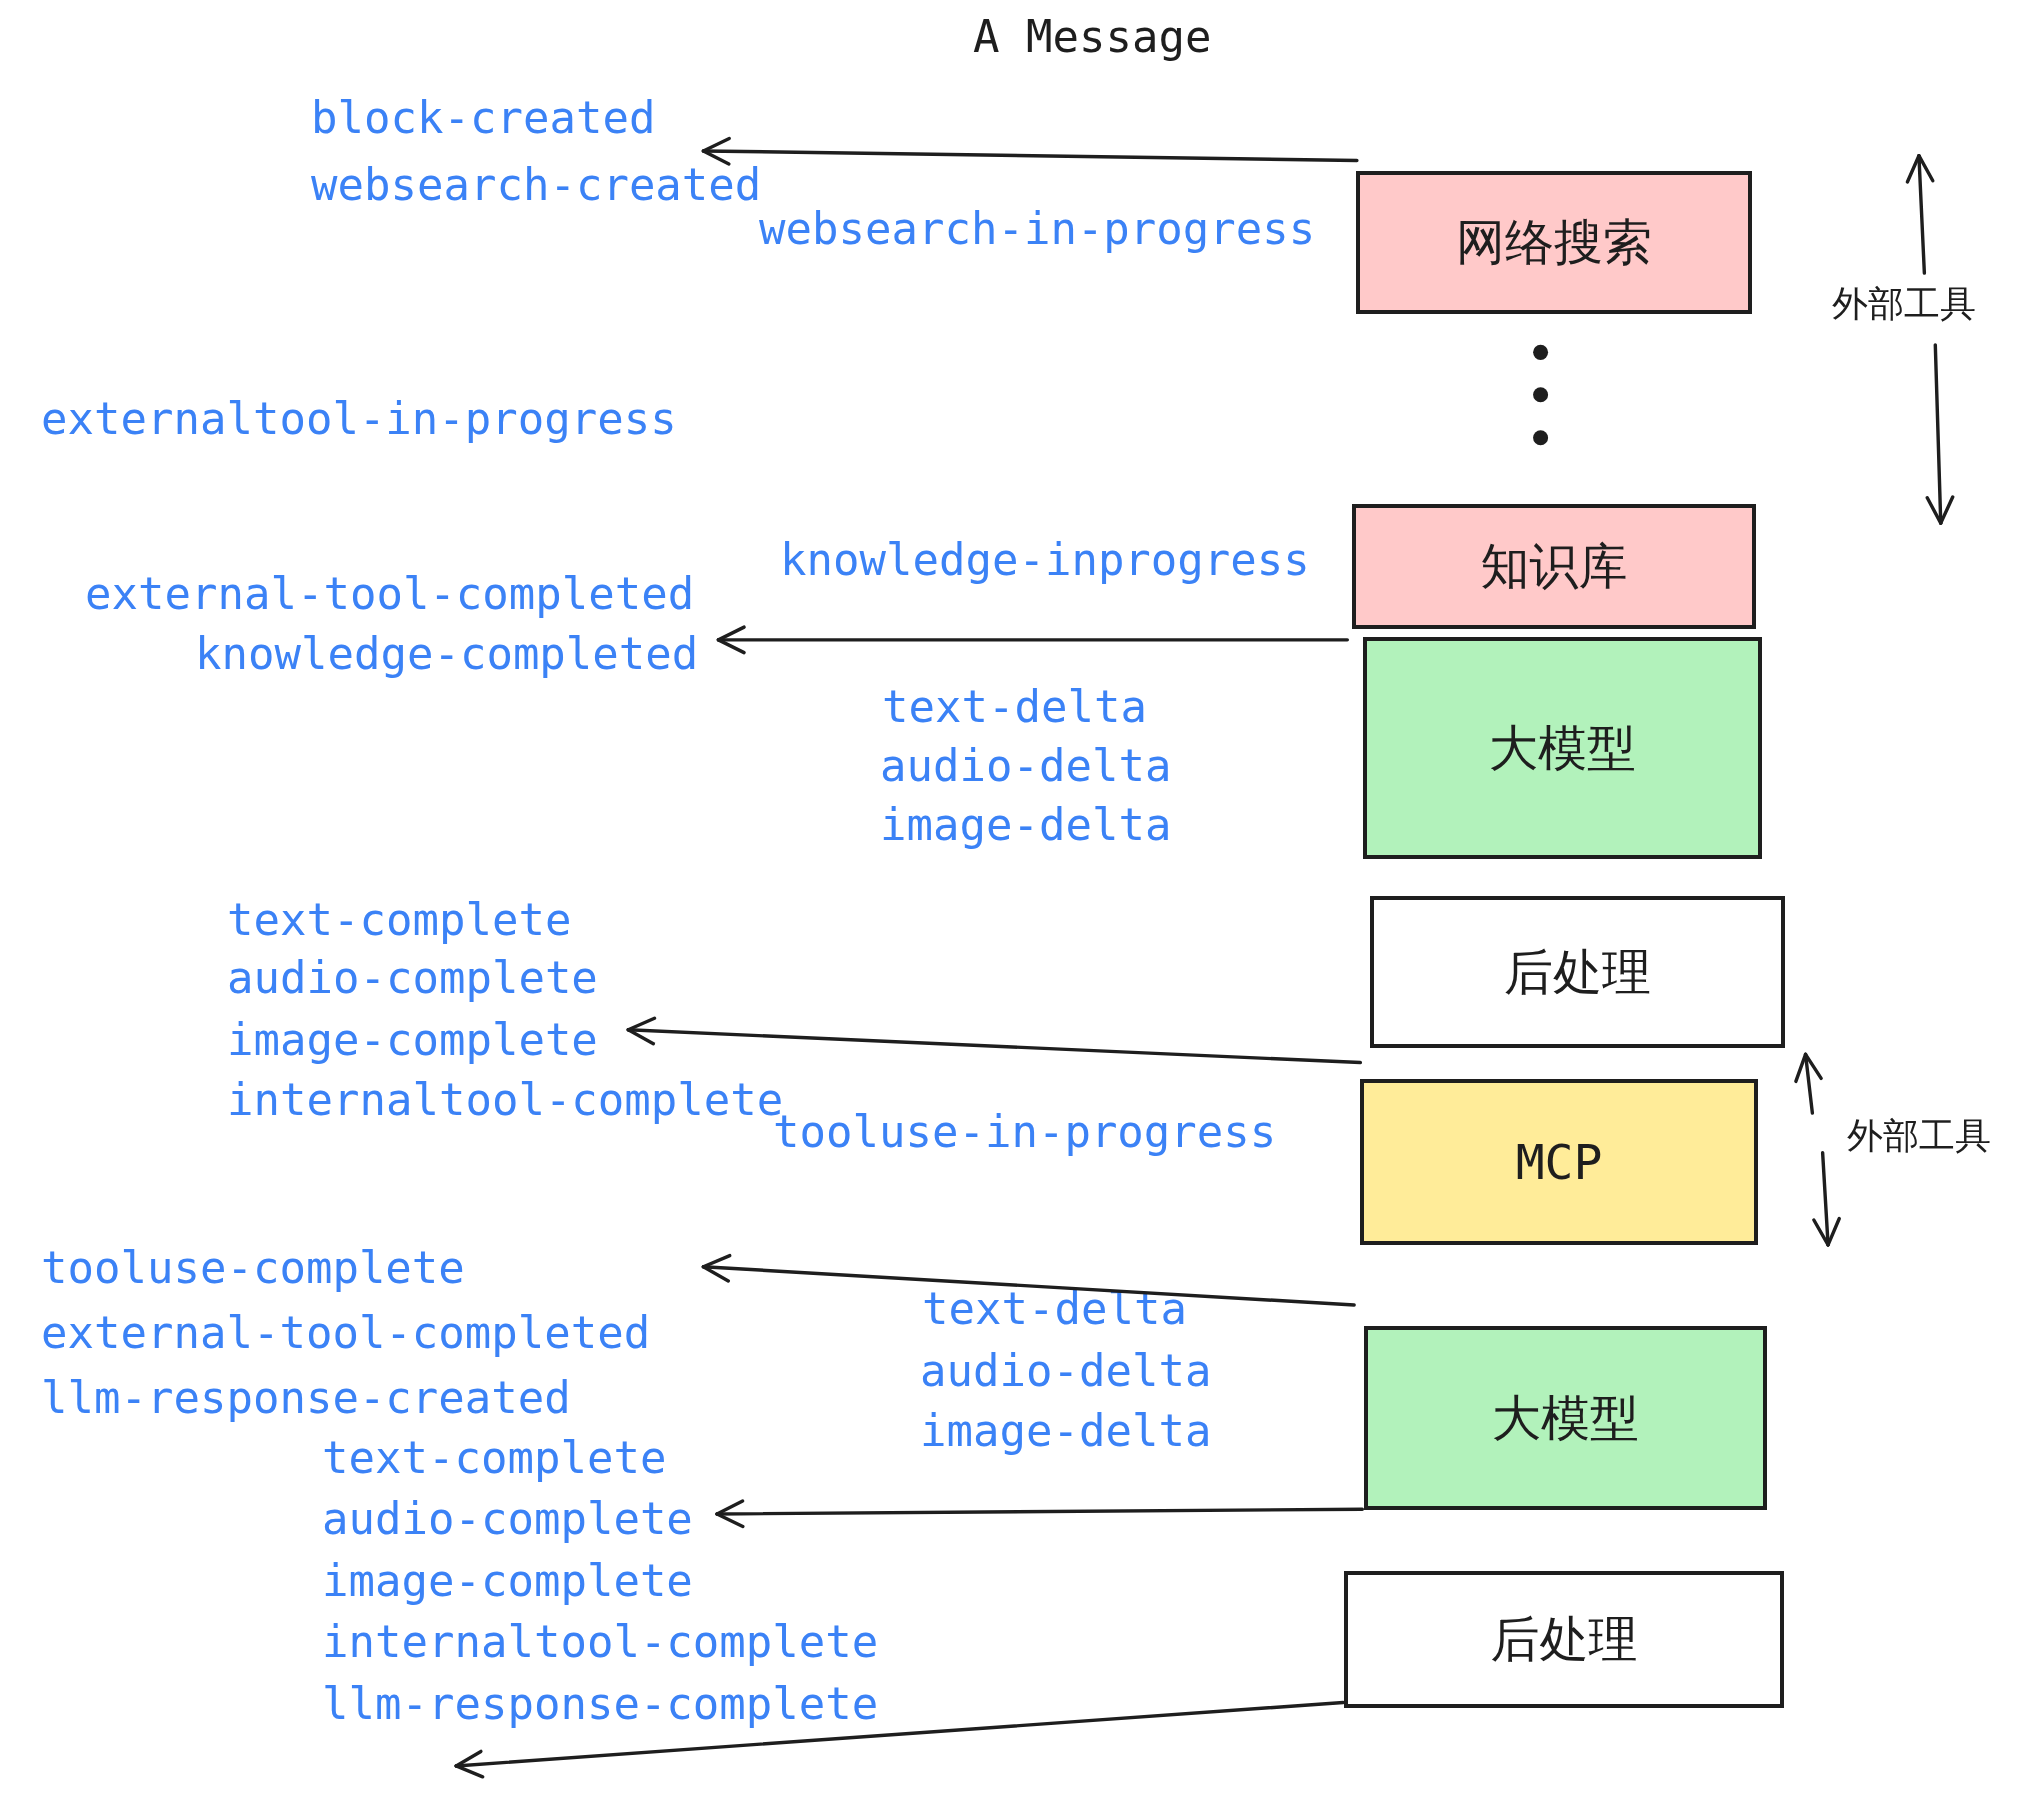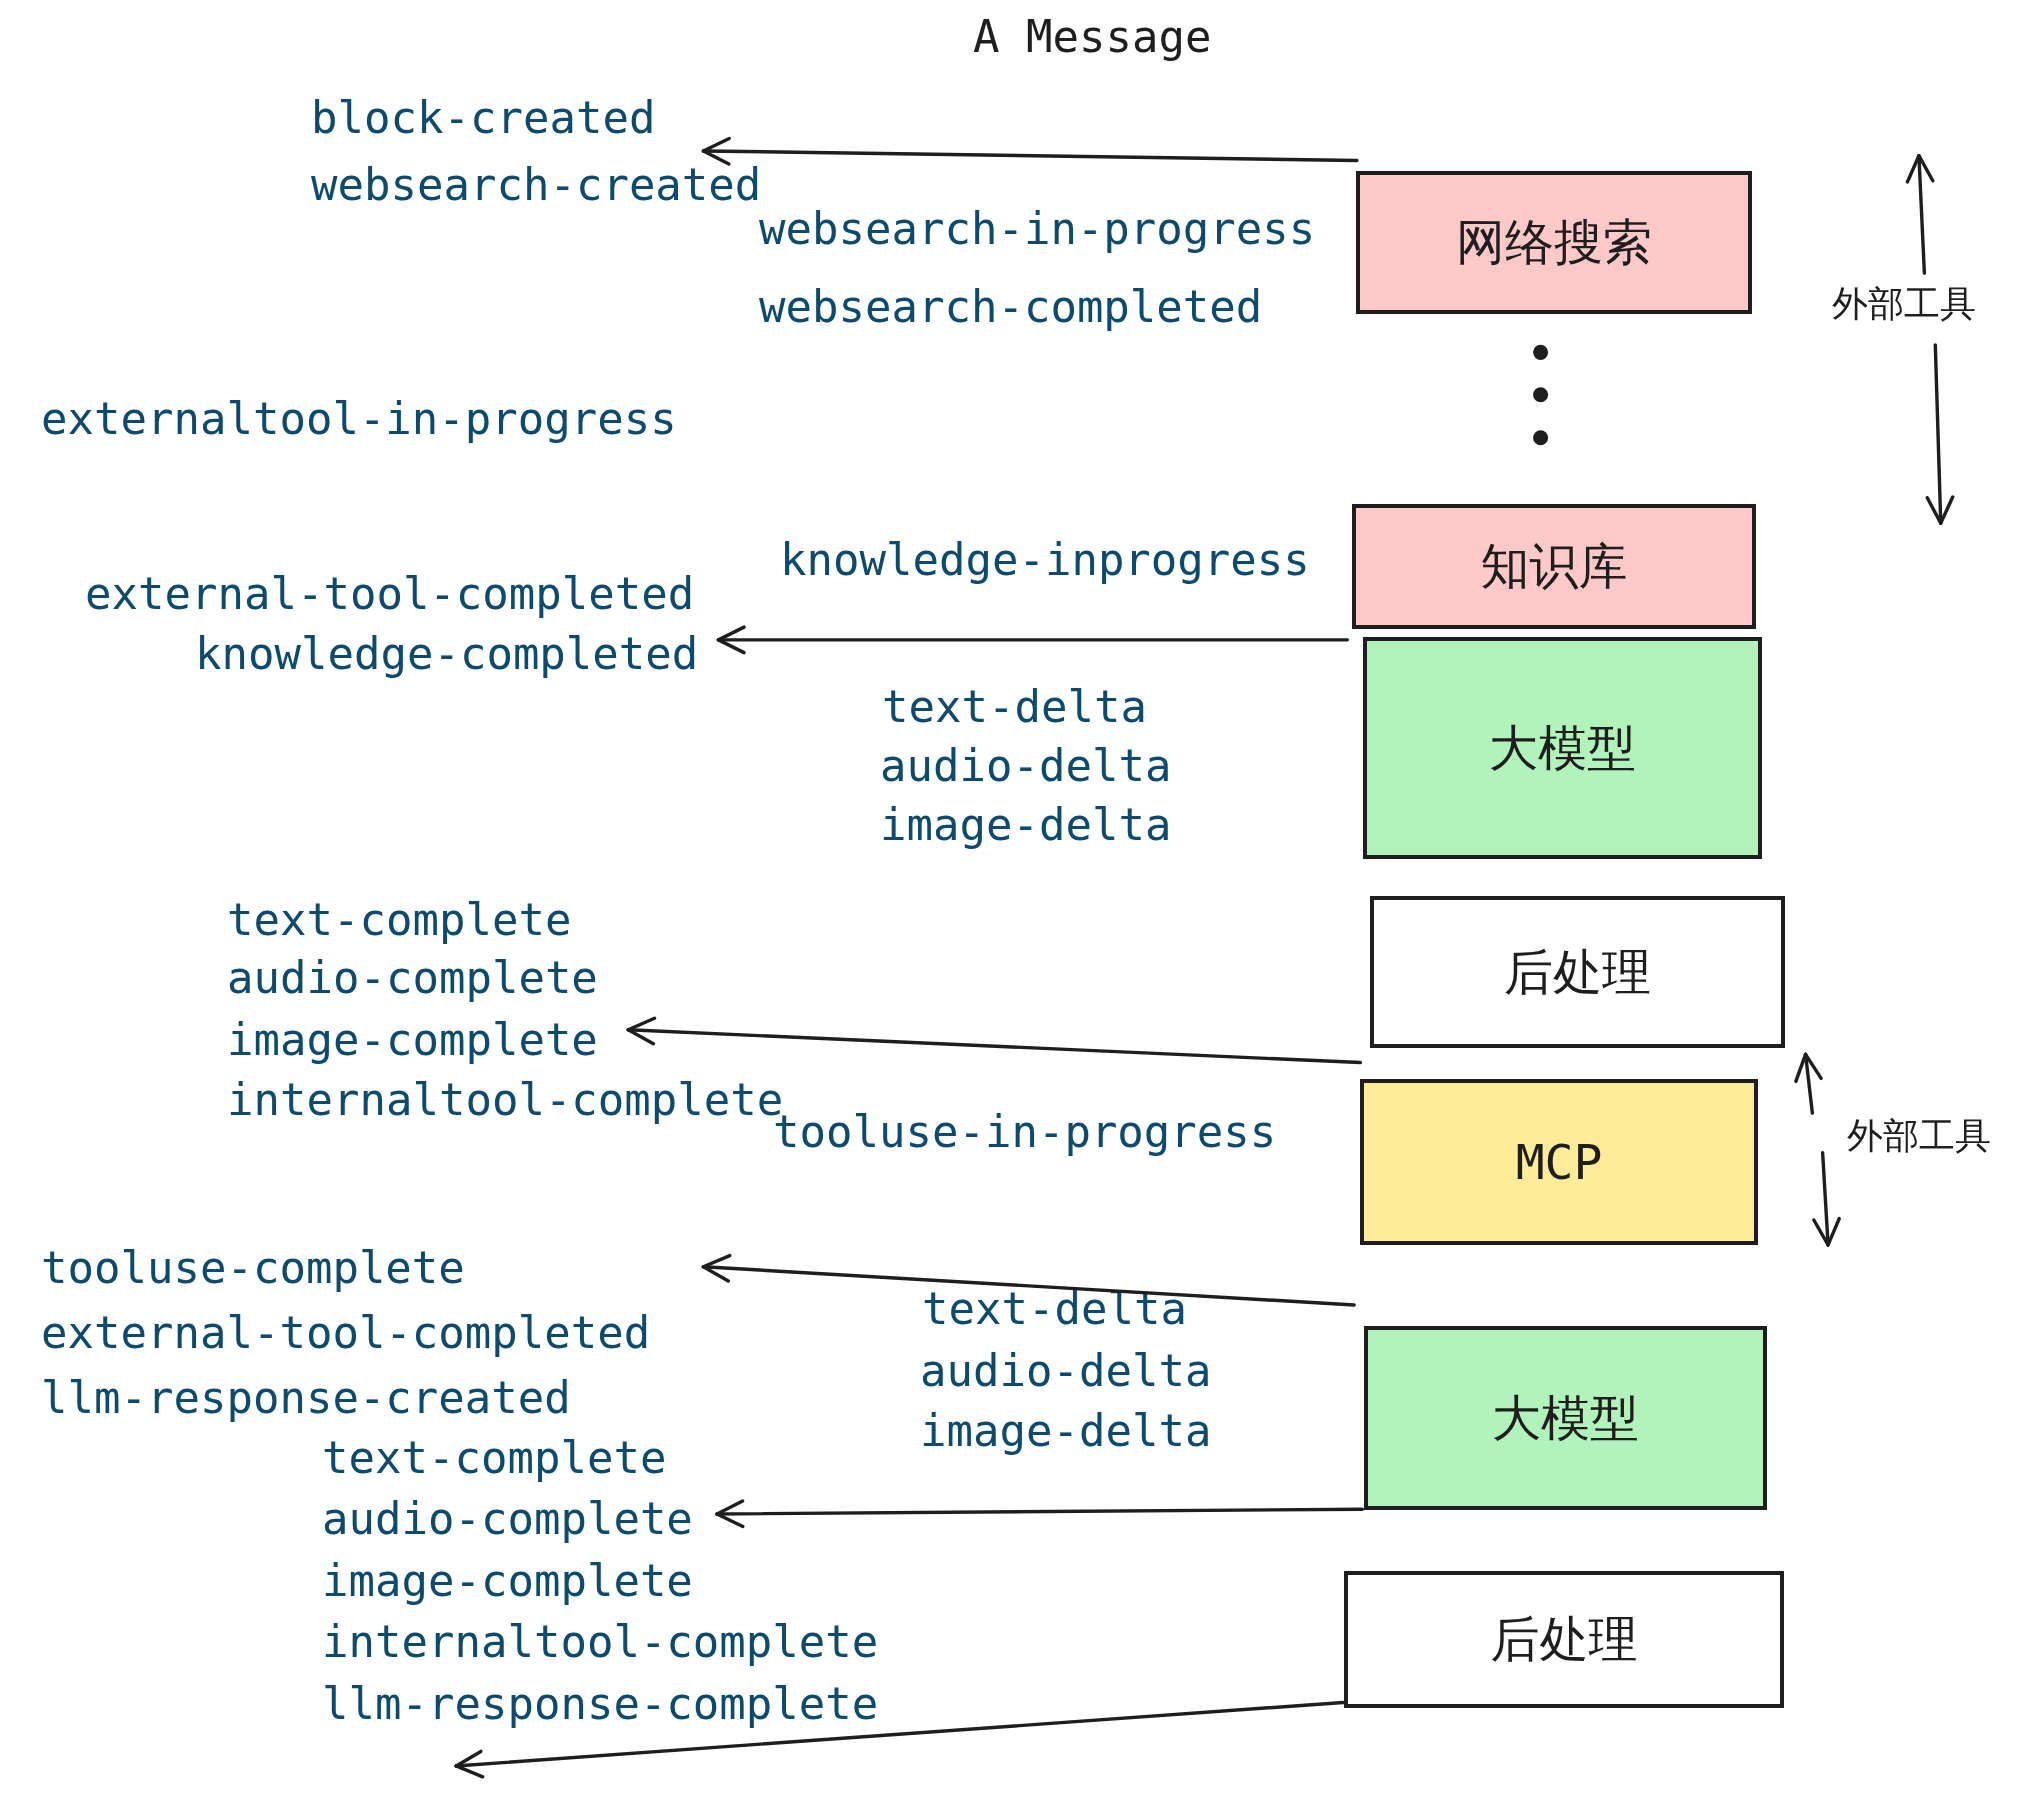--- a/index.html
+++ b/index.html
@@ -18,21 +18,21 @@
     color: #1e1e1e;
     border-radius: 24px;
   }
   .ev {
     position: absolute;
     white-space: nowrap;
     font-family: "DejaVu Sans Mono", "Liberation Mono", monospace;
     font-size: 44px;
     line-height: 44px;
     font-weight: 500;
-    color: #0c4a6e;
+    color: #3b82f6;
   }
   .title {
     position: absolute;
     white-space: nowrap;
     font-family: "DejaVu Sans Mono", "Liberation Mono", monospace;
     font-size: 44px;
     line-height: 44px;
     font-weight: 500;
   }
   .box {
@@ -74,21 +74,20 @@
 </head>
 <body>
 
 <div id="canvas">
 
   <div class="title" style="left:973px; top:15px;">A Message</div>
 
   <div class="ev" style="left:311px;  top:96px;">block-created</div>
   <div class="ev" style="left:311px;  top:163px;">websearch-created</div>
   <div class="ev" style="left:759px; top:207px;">websearch-in-progress</div>
-  <div class="ev" style="left:759px; top:285px;">websearch-completed</div>
   <div class="ev" style="left:26px;   top:397px;margin-left:15px;">externaltool-in-progress</div>
   <div class="ev" style="left:780px; top:538px;">knowledge-inprogress</div>
   <div class="ev" style="left:85px;  top:572px;">external-tool-completed</div>
   <div class="ev" style="left:195px;  top:632px;">knowledge-completed</div>
   <div class="ev" style="left:882px; top:685px;">text-delta</div>
   <div class="ev" style="left:880px; top:744px;">audio-delta</div>
   <div class="ev" style="left:880px; top:803px;">image-delta</div>
   <div class="ev" style="left:227px;  top:898px;">text-complete</div>
   <div class="ev" style="left:227px;  top:956px;">audio-complete</div>
   <div class="ev" style="left:227px;  top:1018px;">image-complete</div>

